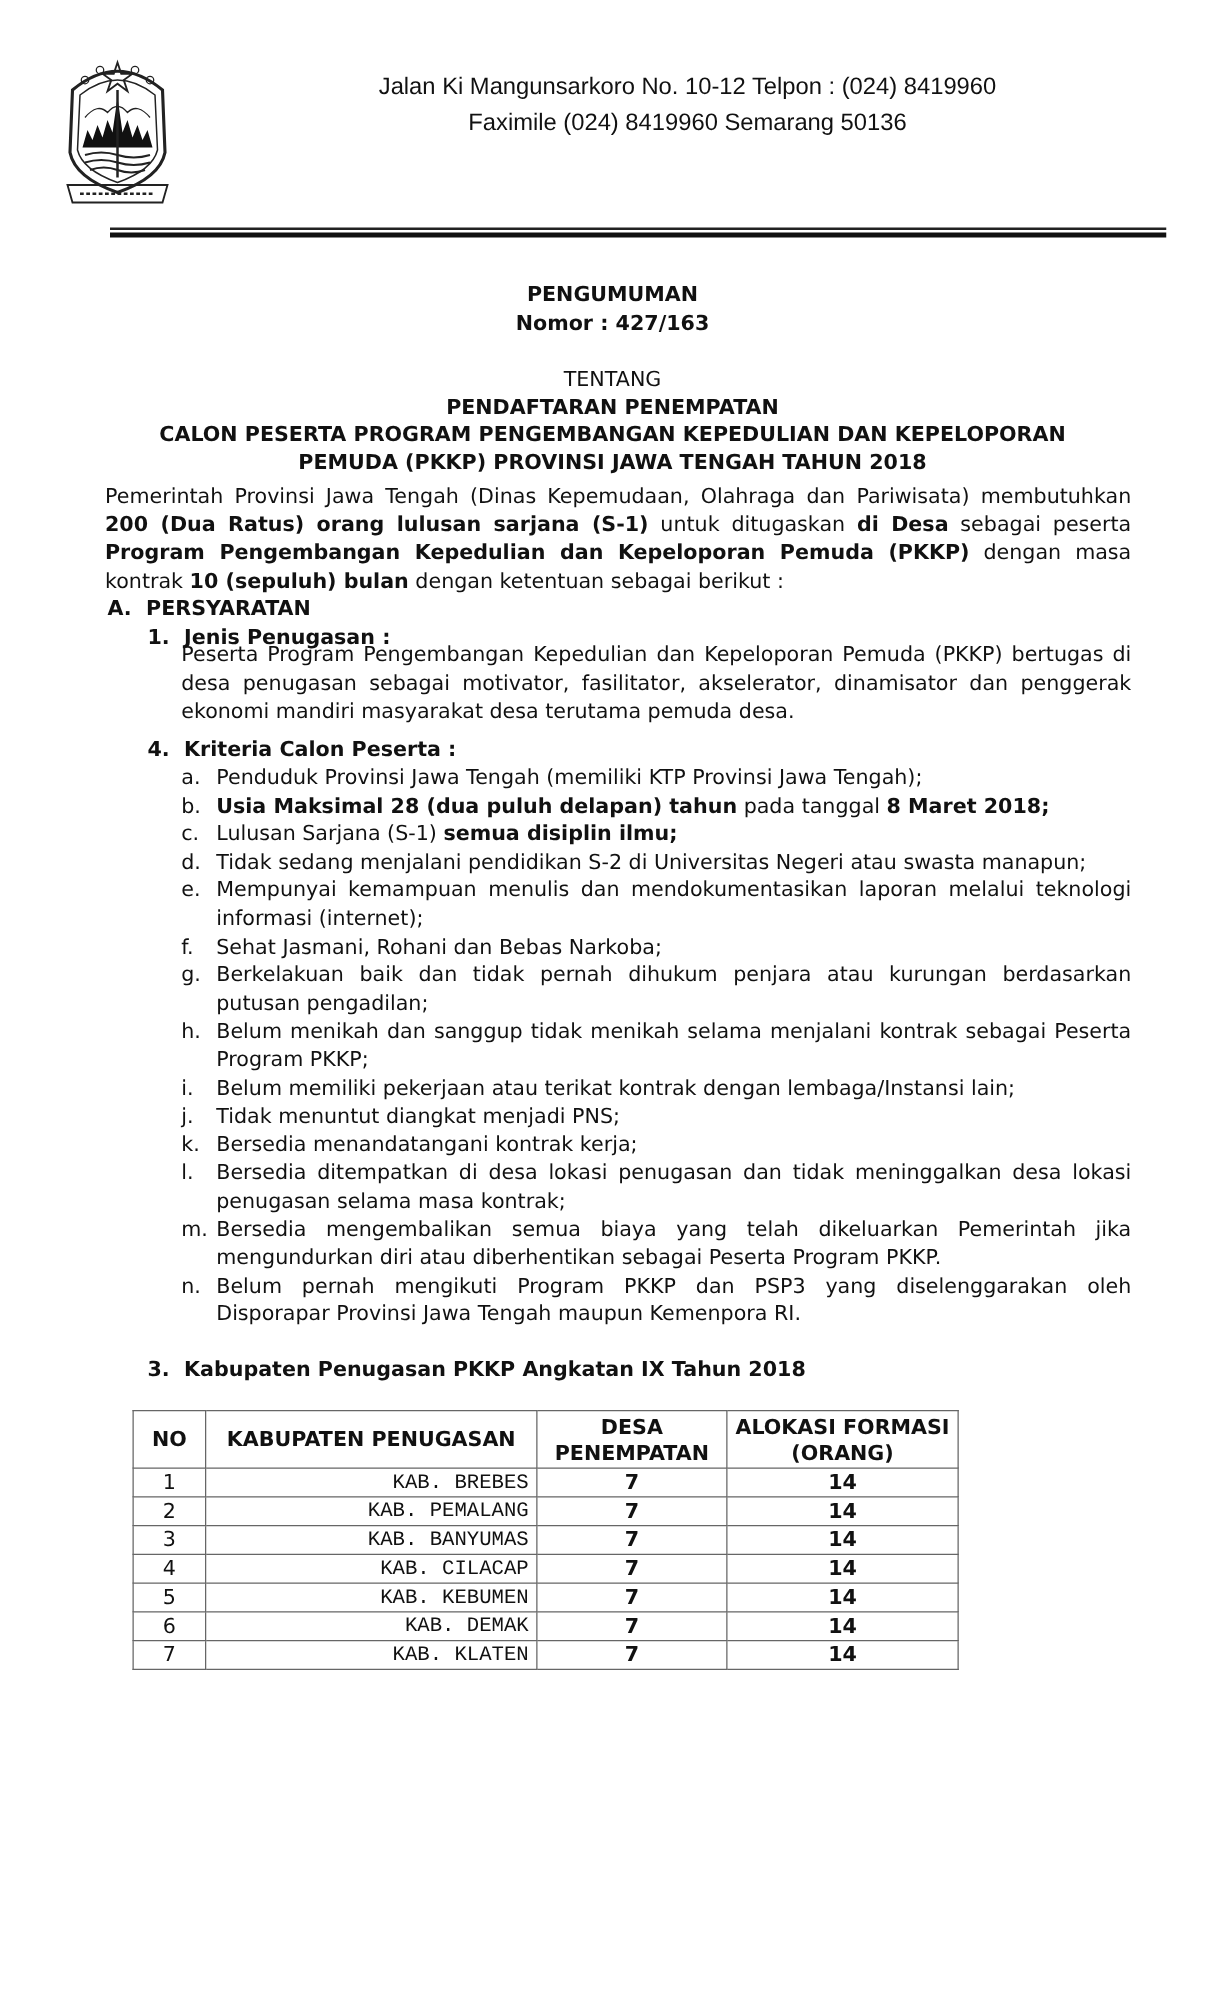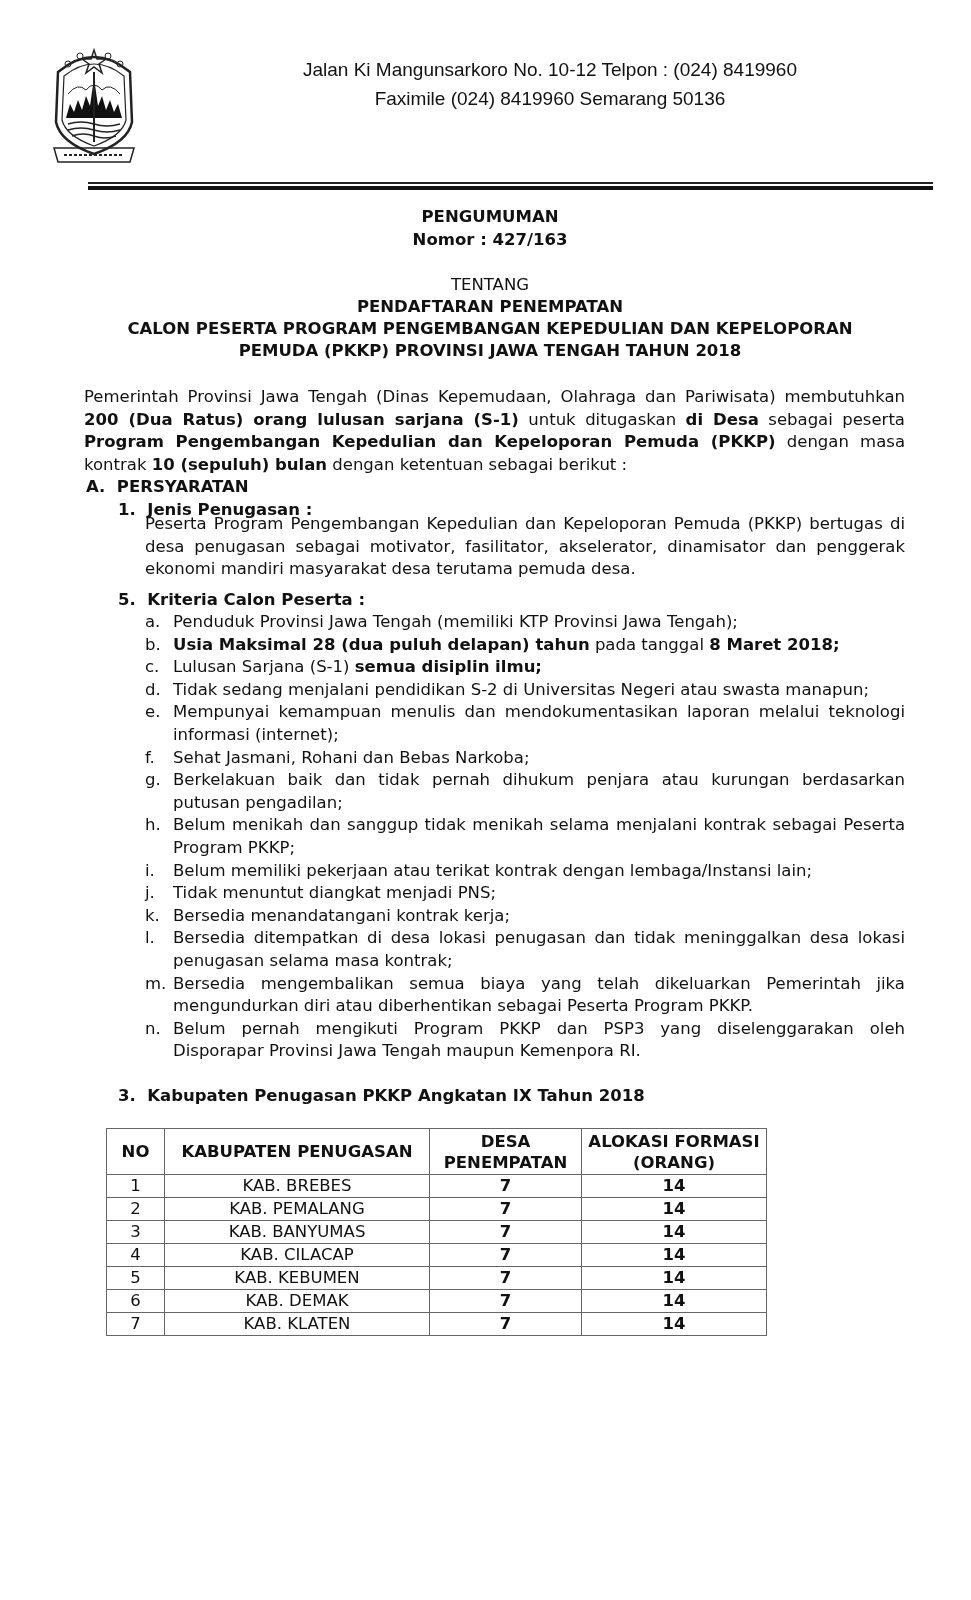--- a/index.html
+++ b/index.html
@@ -4,21 +4,21 @@
 <style>
   html, body { margin:0; padding:0; background:#ffffff; }
   body { width:971px; height:1600px; position:relative; overflow:hidden; color:#111; font-family:"DejaVu Sans", sans-serif; }
   .logo { position:absolute; left:48px; top:42px; width:92px; height:128px; }
   .kop { position:absolute; left:150px; top:54px; width:800px; text-align:center; font-family:"Liberation Sans", sans-serif; }
   .kop .l1 { font-size:24px; font-weight:bold; letter-spacing:0.2px; line-height:30px; }
   .kop .l2 { font-size:27px; font-weight:bold; line-height:36px; margin-top:4px; }
   .kop .l3 { font-size:19px; line-height:27px; margin-top:2px; }
   .rule1 { position:absolute; left:88px; top:182px; width:845px; height:2px; background:#222; }
   .rule2 { position:absolute; left:88px; top:186px; width:845px; height:4px; background:#111; }
-  .center { position:absolute; left:80px; width:820px; text-align:center; }
+  .center { position:absolute; left:80px; width:820px; text-align:center;margin-top:19px; }
   .t-peng { top:205px; font-size:16.5px; font-weight:bold; line-height:23px; }
   .t-tent { top:273px; font-size:16.5px; line-height:23px; }
   .t-title { top:296px; font-size:16.5px; font-weight:bold; line-height:22px; }
   .body-text { position:absolute; left:84px; width:821px; font-size:16.5px; line-height:22.5px; text-align:justify; }
   .para { top:386px; }
   .b { font-weight:bold; }
   .secA { position:absolute; left:86px; top:476px; font-size:16.5px; font-weight:bold; line-height:22px; }
   .item-hd { position:absolute; left:118px; font-size:16.5px; font-weight:bold; line-height:22px; }
   .hd1 { top:499px; }
   .hd2 { top:589px; }
@@ -26,21 +26,21 @@
   .jenis { position:absolute; left:145px; top:513px; width:760px; font-size:16.5px; line-height:22.5px; text-align:justify; }
   .crit { position:absolute; left:145px; top:611px; width:760px; font-size:16.5px; line-height:22.6px; }
   .crit .row { display:flex; text-align:justify; }
   .crit .lt { width:28px; flex:0 0 28px; }
   .crit .tx { flex:1; text-align:justify; }
   table.alok { position:absolute; left:106px; top:1128px; width:661px; border-collapse:collapse; font-size:16.5px; }
   table.alok th, table.alok td { border:1px solid #666; padding:0 6px; }
   table.alok th { font-weight:bold; text-align:center; height:45px; line-height:21px; }
   table.alok td { height:22px; line-height:22px; }
   table.alok td.no { text-align:center; width:45px; }
-  table.alok td.kab { text-align:center; width:252px; }
+  table.alok td.kab { text-align:right; width:252px;font-family:Liberation Mono, monospace; }
   table.alok td.num { text-align:center; font-weight:bold; }
 </style>
 </head>
 <body>
 
 <div class="logo">
   <svg width="92" height="128" viewBox="0 0 92 128">
     <path d="M10 30 Q46 0 82 30 L84 80 Q80 100 46 112 Q12 100 8 80 Z" fill="none" stroke="#222" stroke-width="2.5"></path>
     <path d="M16 34 Q46 10 76 34 L78 78 Q74 94 46 104 Q18 94 14 78 Z" fill="none" stroke="#222" stroke-width="1.2"></path>
     <circle cx="20" cy="22" r="3" fill="none" stroke="#222"></circle>
@@ -74,21 +74,21 @@
   <div>PENDAFTARAN PENEMPATAN</div>
   <div>CALON PESERTA PROGRAM PENGEMBANGAN KEPEDULIAN DAN KEPELOPORAN</div>
   <div>PEMUDA (PKKP) PROVINSI JAWA TENGAH TAHUN 2018</div>
 </div>
 
 <div class="body-text para"><span>Pemerintah Provinsi Jawa Tengah (Dinas Kepemudaan, Olahraga dan Pariwisata) membutuhkan </span><span class="b">200 (Dua Ratus) orang lulusan sarjana (S-1)</span><span> untuk ditugaskan </span><span class="b">di Desa</span><span> sebagai peserta </span><span class="b">Program Pengembangan Kepedulian dan Kepeloporan Pemuda (PKKP)</span><span> dengan masa kontrak </span><span class="b">10 (sepuluh) bulan</span><span> dengan ketentuan sebagai berikut :</span></div>
 
 <div class="secA" style="white-space:pre">A.  PERSYARATAN</div>
 <div class="item-hd hd1" style="white-space:pre">1.  Jenis Penugasan :</div>
 <div class="jenis">Peserta Program Pengembangan Kepedulian dan Kepeloporan Pemuda (PKKP) bertugas di desa penugasan sebagai motivator, fasilitator, akselerator, dinamisator dan penggerak ekonomi mandiri masyarakat desa terutama pemuda desa.</div>
-<div class="item-hd hd2" style="white-space:pre">5.  Kriteria Calon Peserta :</div>
+<div class="item-hd hd2" style="white-space:pre">4.  Kriteria Calon Peserta :</div>
 
 <div class="crit">
   <div class="row">
       <span class="lt">a.</span>
       <span class="tx">Penduduk Provinsi Jawa Tengah (memiliki KTP Provinsi Jawa Tengah);</span>
     </div>
   <div class="row">
       <span class="lt">b.</span>
       <span class="tx"><span class="b">Usia Maksimal 28 (dua puluh delapan) tahun</span><span> pada tanggal </span><span class="b">8 Maret 2018;</span></span>
     </div>

